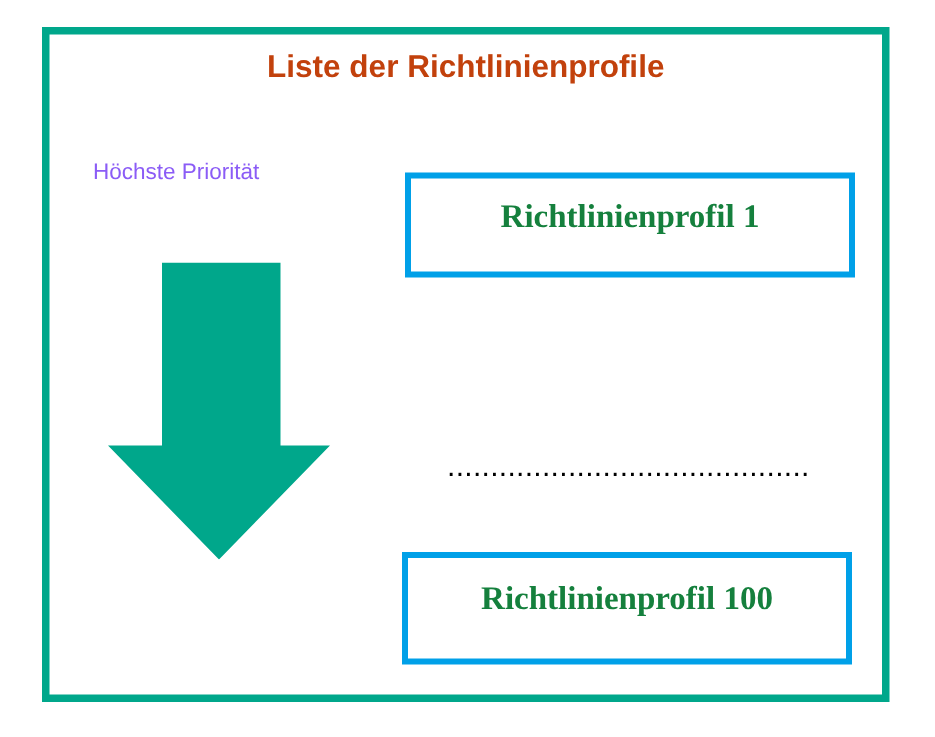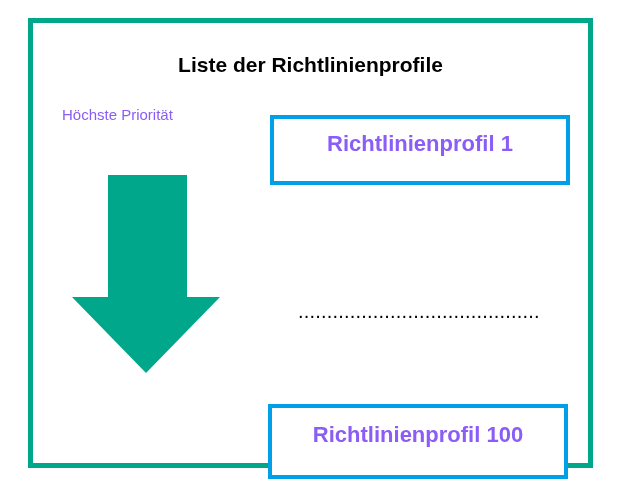--- a/index.html
+++ b/index.html
@@ -26,23 +26,22 @@
     background: #ffffff;
   }
   .title {
     position: absolute;
     left: 0;
     right: 0;
     top: 10px;
     text-align: center;
     font-size: 21px;
     font-weight: bold;
-    color: #000000;
+    color: #c2410c;
     white-space: nowrap;
-    margin-top: 20px;
   }
   .label {
     position: absolute;
     font-size: 15px;
     color: #8b5cf6;
     white-space: nowrap;
   }
   .label.high { left: 62px; top: 106px; }
   .label.low  { left: 50px; top: 384px; }
   .arrow {
@@ -59,26 +58,27 @@
     box-sizing: border-box;
     background: #ffffff;
     display: flex;
     align-items: center;
     justify-content: center;
     padding-bottom: 13px;
   }
   .pbox span {
     font-size: 22px;
     font-weight: bold;
-    color: #8b5cf6;
+    color: #15803d;
     white-space: nowrap;
+    font-family: Liberation Serif, serif;
   }
   .box1 { left: 270px; top: 115px; width: 300px; height: 70px; }
   .box2 { left: 270px; top: 218px; width: 300px; height: 69px; }
-  .box3 { left: 268px; top: 368px; width: 300px; height: 75px; margin-top: 36px; }
+  .box3 { left: 268px; top: 368px; width: 300px; height: 75px; }
   .dots {
     position: absolute;
     left: 298px;
     top: 300px;
     width: 245px;
     font-size: 20px;
     color: #000000;
     letter-spacing: 0.2px;
     white-space: nowrap;
     overflow: hidden;

